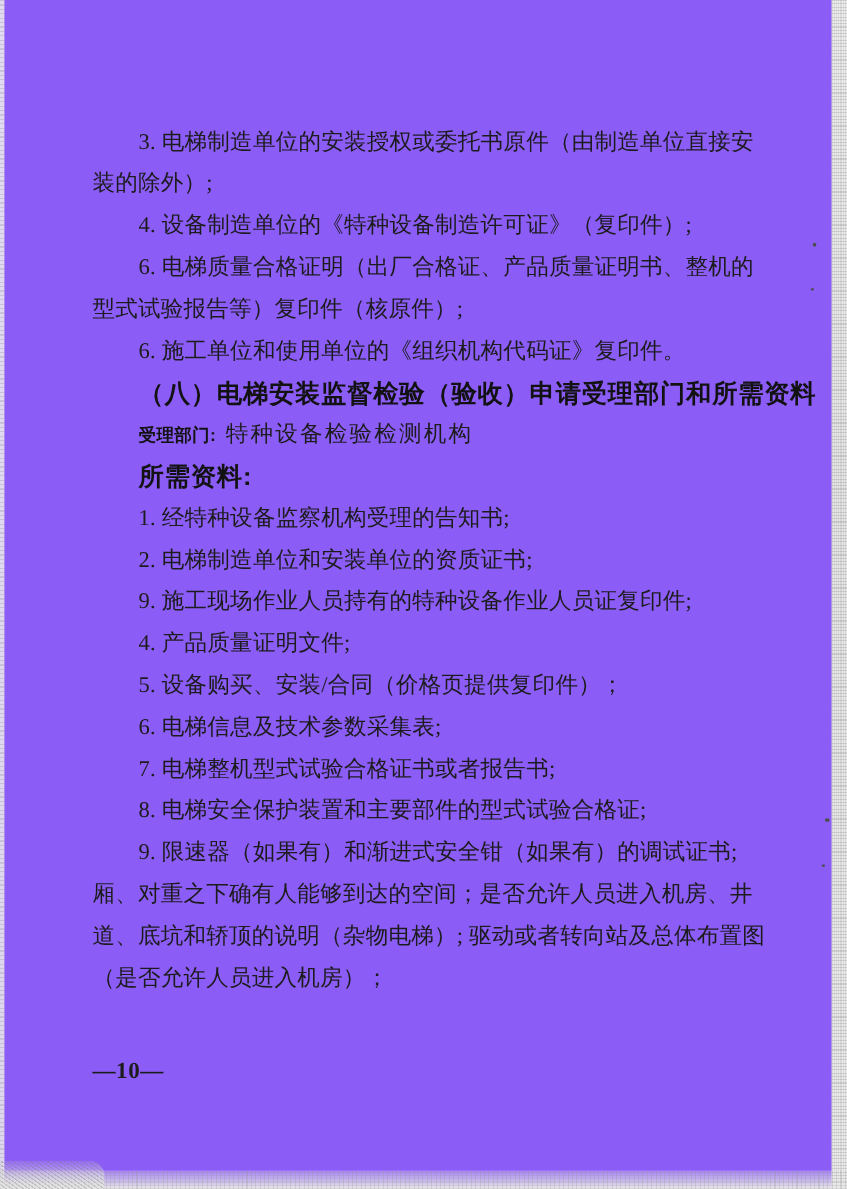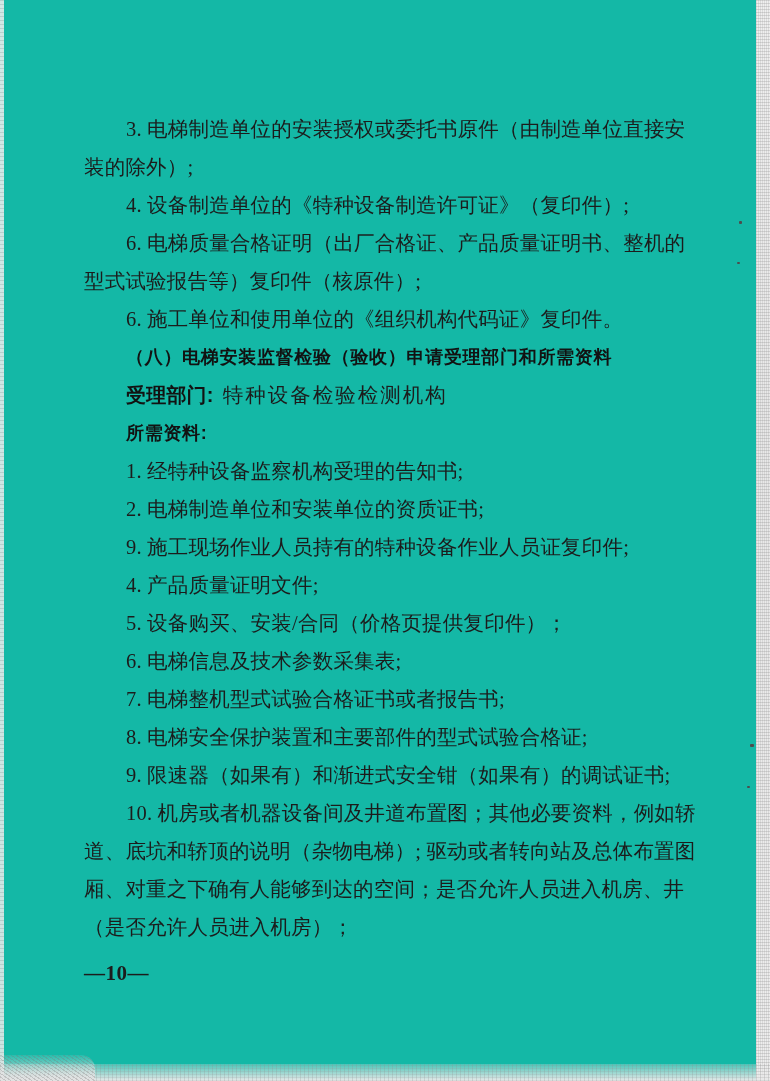--- a/index.html
+++ b/index.html
@@ -4,21 +4,21 @@
 <style>
   html, body {
     margin: 0;
     padding: 0;
     background: #ffffff;
   }
   .page {
     position: relative;
     width: 770px;
     height: 1081px;
-    background: #14b8a6;
+    background: #8b5cf6;
     overflow: hidden;
     font-family: "Liberation Serif", "DejaVu Serif", serif;
   }
   .text-block {
     position: absolute;
     left: 84px;
     top: 110px;
     width: 622px;
   }
   .line {
@@ -26,28 +26,28 @@
     line-height: 38px;
     font-size: 20.5px;
     color: #1c1c1c;
     white-space: nowrap;
     letter-spacing: 0.2px;
   }
   .line.indent { padding-left: 42px; }
   .line.heading {
     font-weight: bold;
     font-family: "Liberation Sans", "DejaVu Sans", sans-serif;
-    font-size: 18px;
+    font-size: 23px;
     letter-spacing: 0.7px;
     color: #121212;
   }
   .bold-label {
     font-weight: bold;
     font-family: "Liberation Sans", "DejaVu Sans", sans-serif;
-    font-size: 20px;
+    font-size: 16px;
     color: #121212;
   }
   .value-span {
     margin-left: 9px;
     letter-spacing: 2px;
     margin-top: 28px;
   }
   .page-number {
     position: absolute;
     left: 84px;
@@ -132,23 +132,22 @@
       <div class="line indent heading">所需资料:</div>
       <div class="line indent">1. 经特种设备监察机构受理的告知书;</div>
       <div class="line indent">2. 电梯制造单位和安装单位的资质证书;</div>
       <div class="line indent">9. 施工现场作业人员持有的特种设备作业人员证复印件;</div>
       <div class="line indent">4. 产品质量证明文件;</div>
       <div class="line indent">5. 设备购买、安装/合同（价格页提供复印件）；</div>
       <div class="line indent">6. 电梯信息及技术参数采集表;</div>
       <div class="line indent">7. 电梯整机型式试验合格证书或者报告书;</div>
       <div class="line indent">8. 电梯安全保护装置和主要部件的型式试验合格证;</div>
       <div class="line indent">9. 限速器（如果有）和渐进式安全钳（如果有）的调试证书;</div>
-      <div class="line indent">10. 机房或者机器设备间及井道布置图；其他必要资料，例如轿</div>
+      <div class="line flush">厢、对重之下确有人能够到达的空间；是否允许人员进入机房、井</div>
       <div class="line flush">道、底坑和轿顶的说明（杂物电梯）; 驱动或者转向站及总体布置图</div>
-      <div class="line flush">厢、对重之下确有人能够到达的空间；是否允许人员进入机房、井</div>
       <div class="line flush">（是否允许人员进入机房）；</div>
     </div>
 
   <div class="page-number">—10—</div>
 
   <div class="edge-left"></div>
   <div class="edge-right"></div>
   <div class="edge-bottom"></div>
   <div class="corner-blotch"></div>
 

